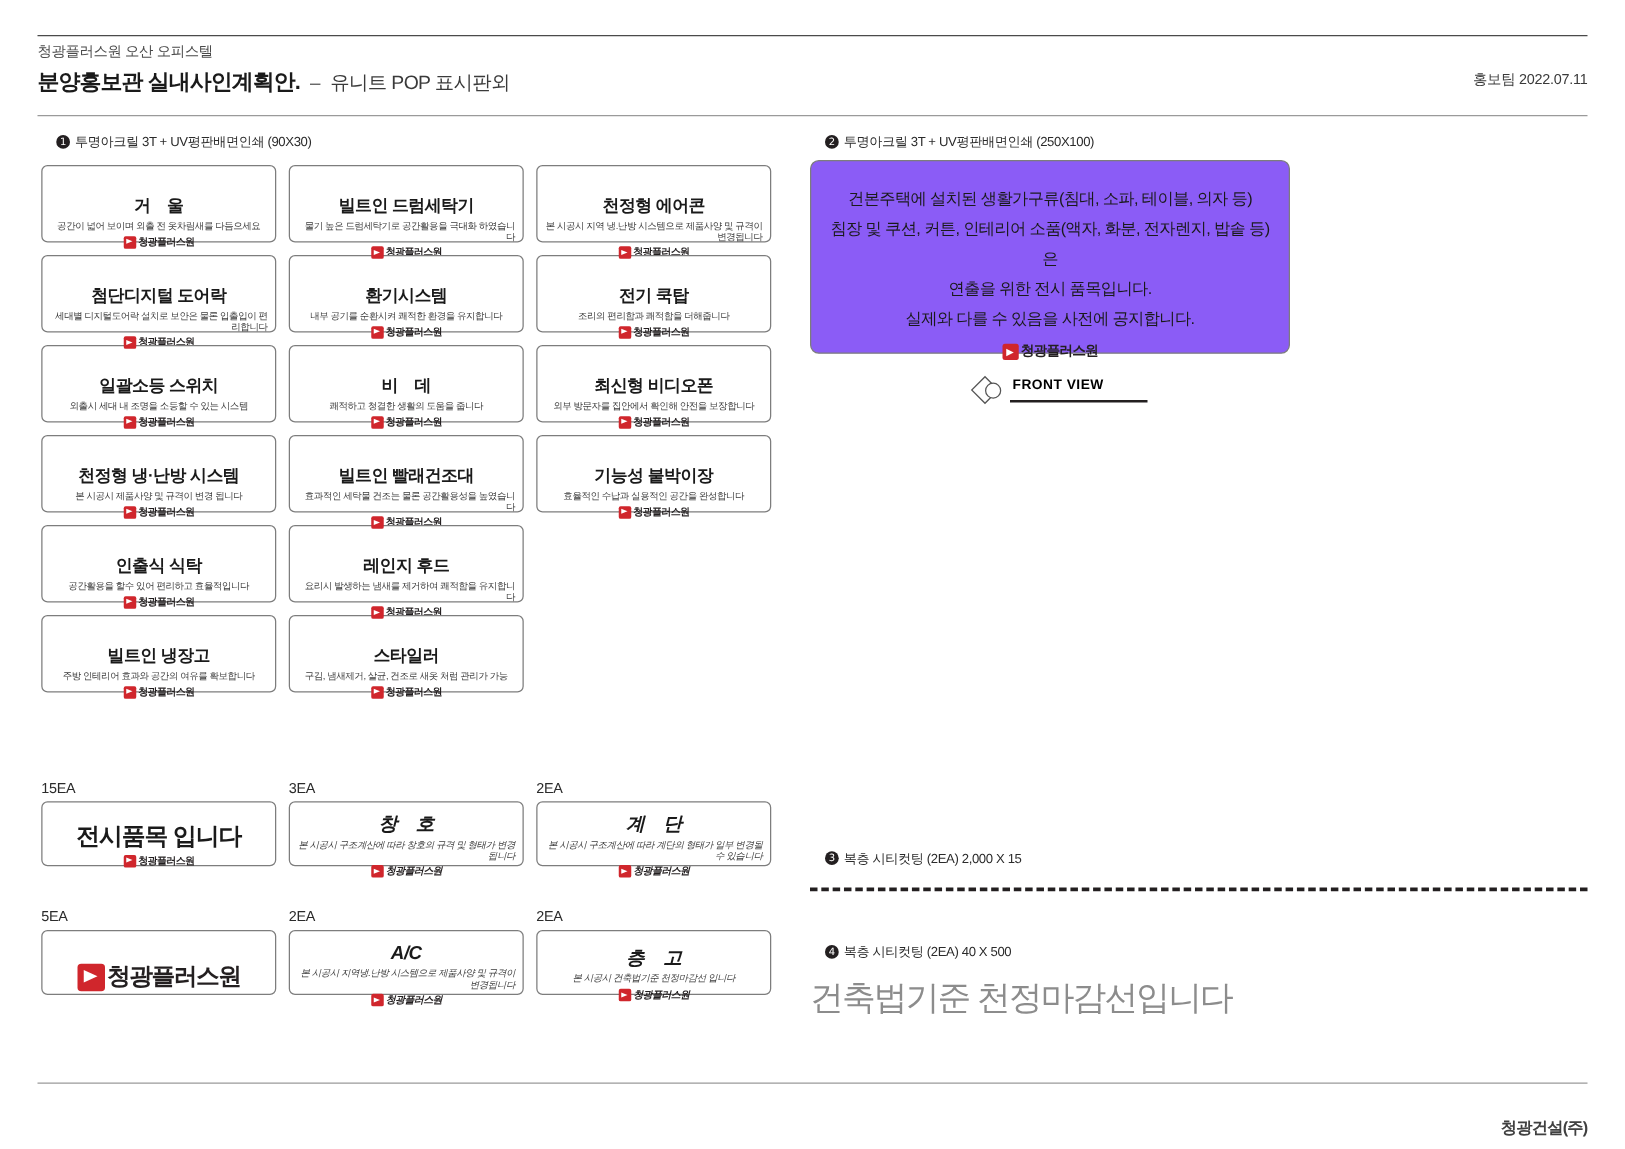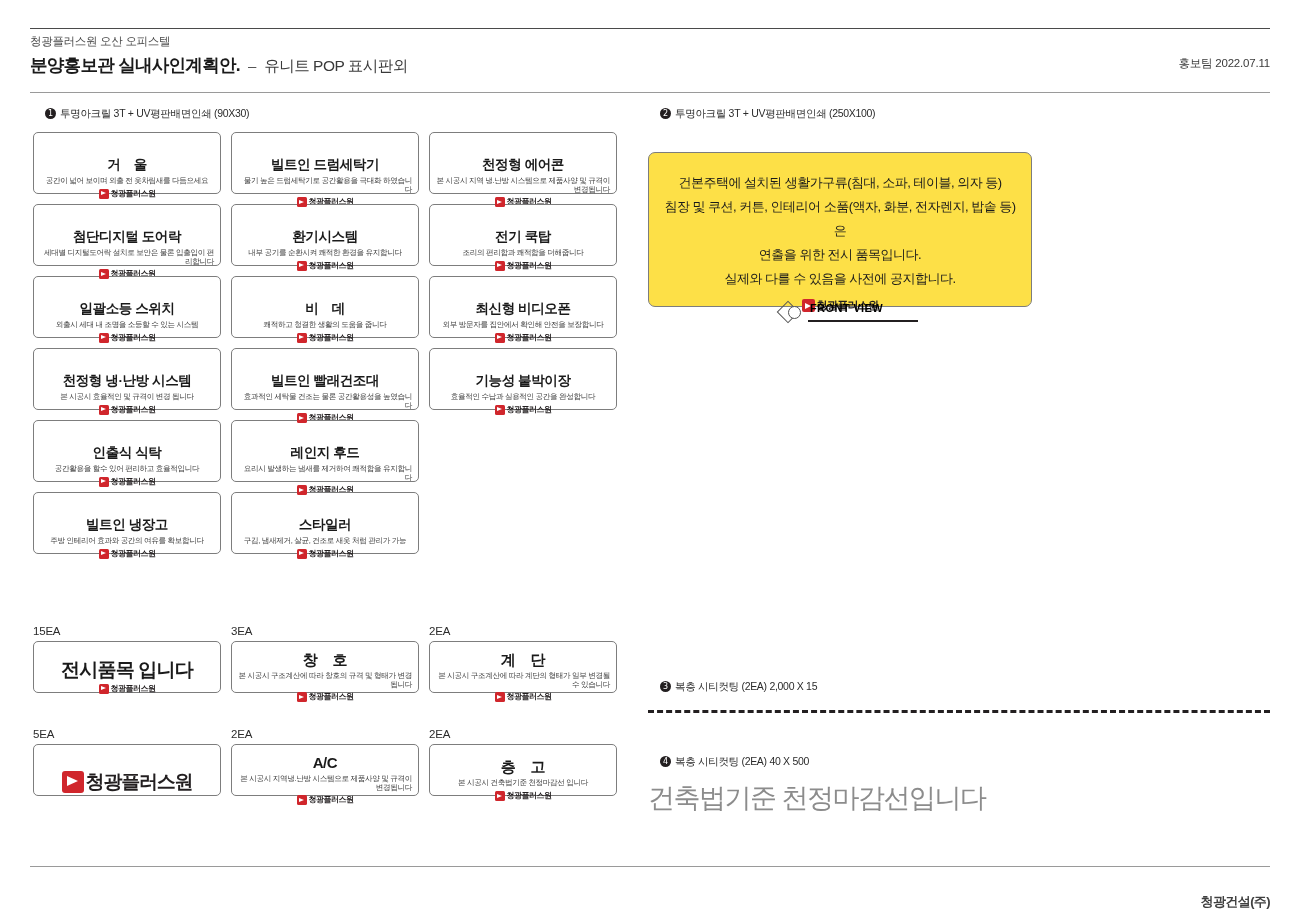--- a/index.html
+++ b/index.html
@@ -177,27 +177,26 @@
   }
   .logo.mid .ltext { font-size: 11px; letter-spacing: -0.7px; }
 
   
   .notice {
     position: absolute;
     left: 648px; top: 128px;
     width: 384px; height: 155px;
     border: 1px solid #7d7d7d;
     border-radius: 7px;
-    background: #fde047;
+    background: #8b5cf6;
     padding: 18px 14px 10px;
     display: flex;
     flex-direction: column;
     align-items: center;
     justify-content: flex-start;
-    margin-top: 24px;
   }
   .notice .nline {
     font-size: 13px;
     color: #1a1a1a;
     letter-spacing: -0.5px;
     line-height: 1.85;
     text-align: center;
   }
   .notice .logo { margin-top: 8px; }
 
@@ -253,21 +252,21 @@
     letter-spacing: -0.2px;
   }
   .card.tall {
     height: 52px;
     justify-content: center;
   }
   .card.tall .c-title {
     font-size: 19px;
     letter-spacing: -0.8px;
   }
-  .card.small-body { height: 52px; justify-content: center; }
+  .card.small-body { height: 52px; justify-content: center; font-style: italic; }
   .card.logoonly { height: 52px; justify-content: center; }
 
   
   .dashline {
     position: absolute;
     left: 648px; top: 710px;
     width: 622px; height: 0;
     border-top: 3px dashed #231f20;
   }
   .ceilingtext {
@@ -392,21 +391,21 @@
       <div class="c-title">최신형 비디오폰</div>
       <div class="c-desc">외부 방문자를 집안에서 확인해 안전을 보장합니다</div>
       <div class="logo">
           <span class="mark"></span>
           <span class="ltext">청광플러스원</span>
         </div>
     </div>
 
     <div class="card">
       <div class="c-title">천정형 냉·난방 시스템</div>
-      <div class="c-desc">본 시공시 효율적인 및 규격이 변경 됩니다</div>
+      <div class="c-desc">본 시공시 제품사양 및 규격이 변경 됩니다</div>
       <div class="logo">
           <span class="mark"></span>
           <span class="ltext">청광플러스원</span>
         </div>
     </div>
     <div class="card">
       <div class="c-title">빌트인 빨래건조대</div>
       <div class="c-desc">효과적인 세탁물 건조는 물론 공간활용성을 높였습니다</div>
       <div class="logo">
           <span class="mark"></span>

